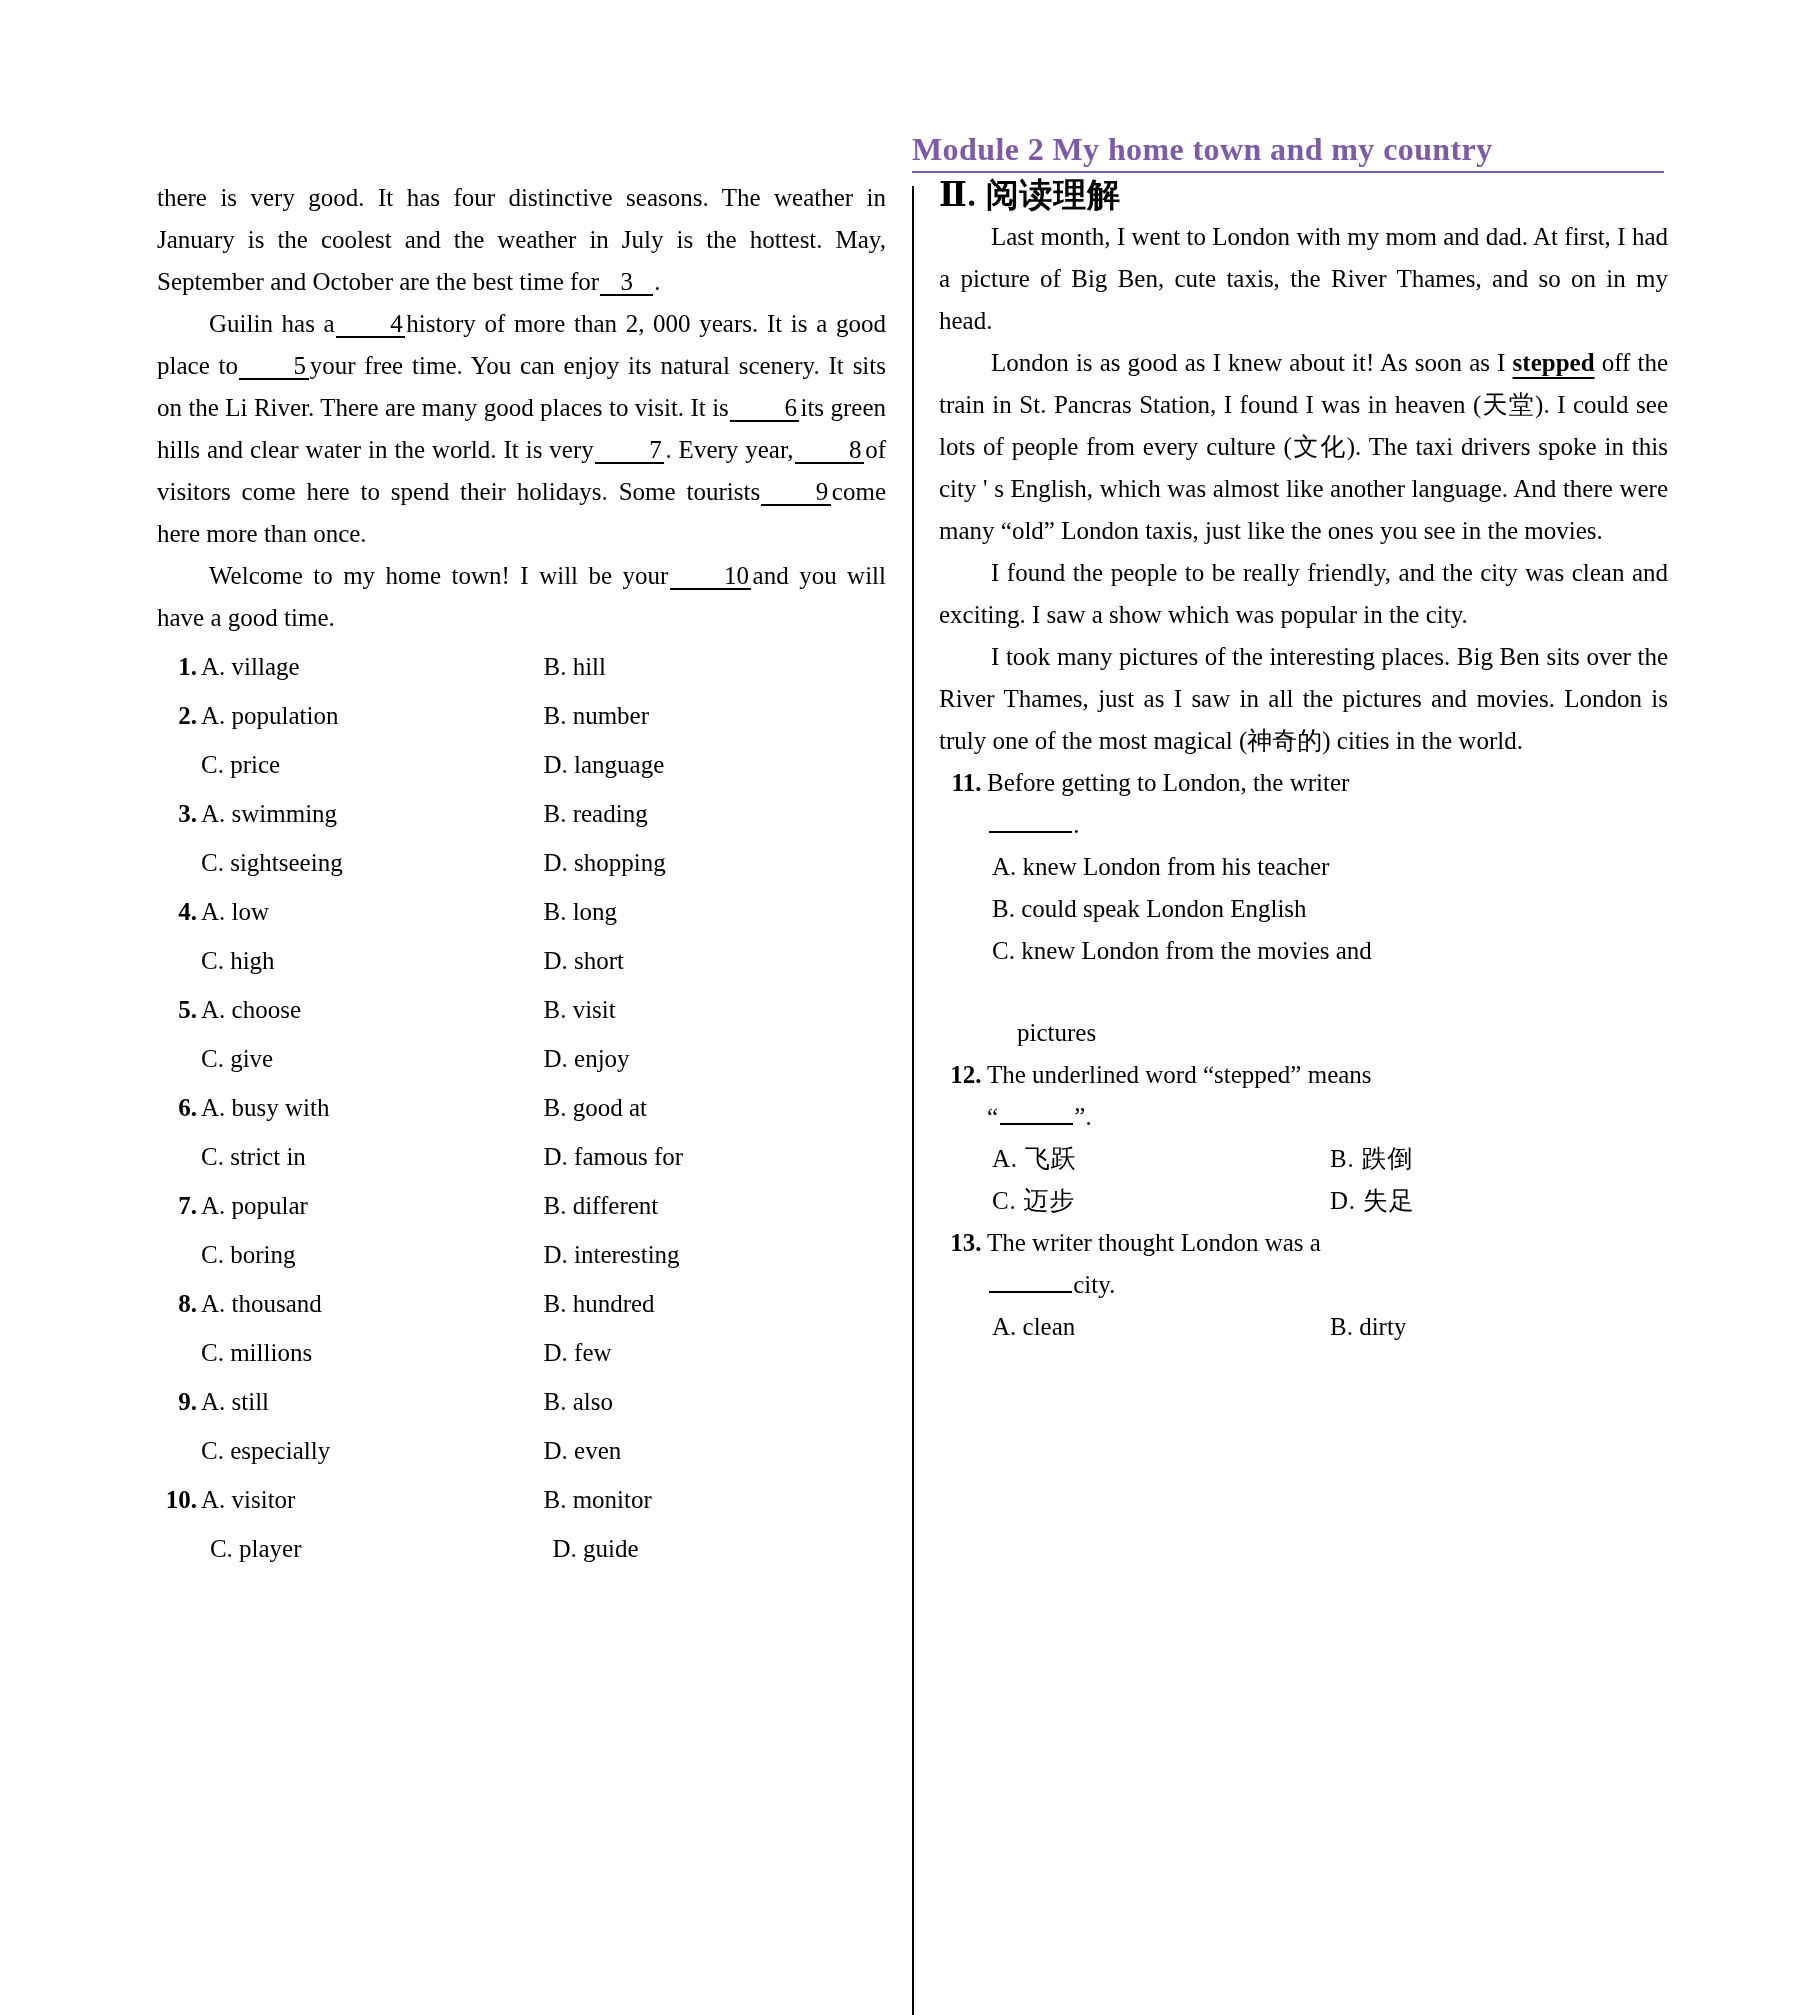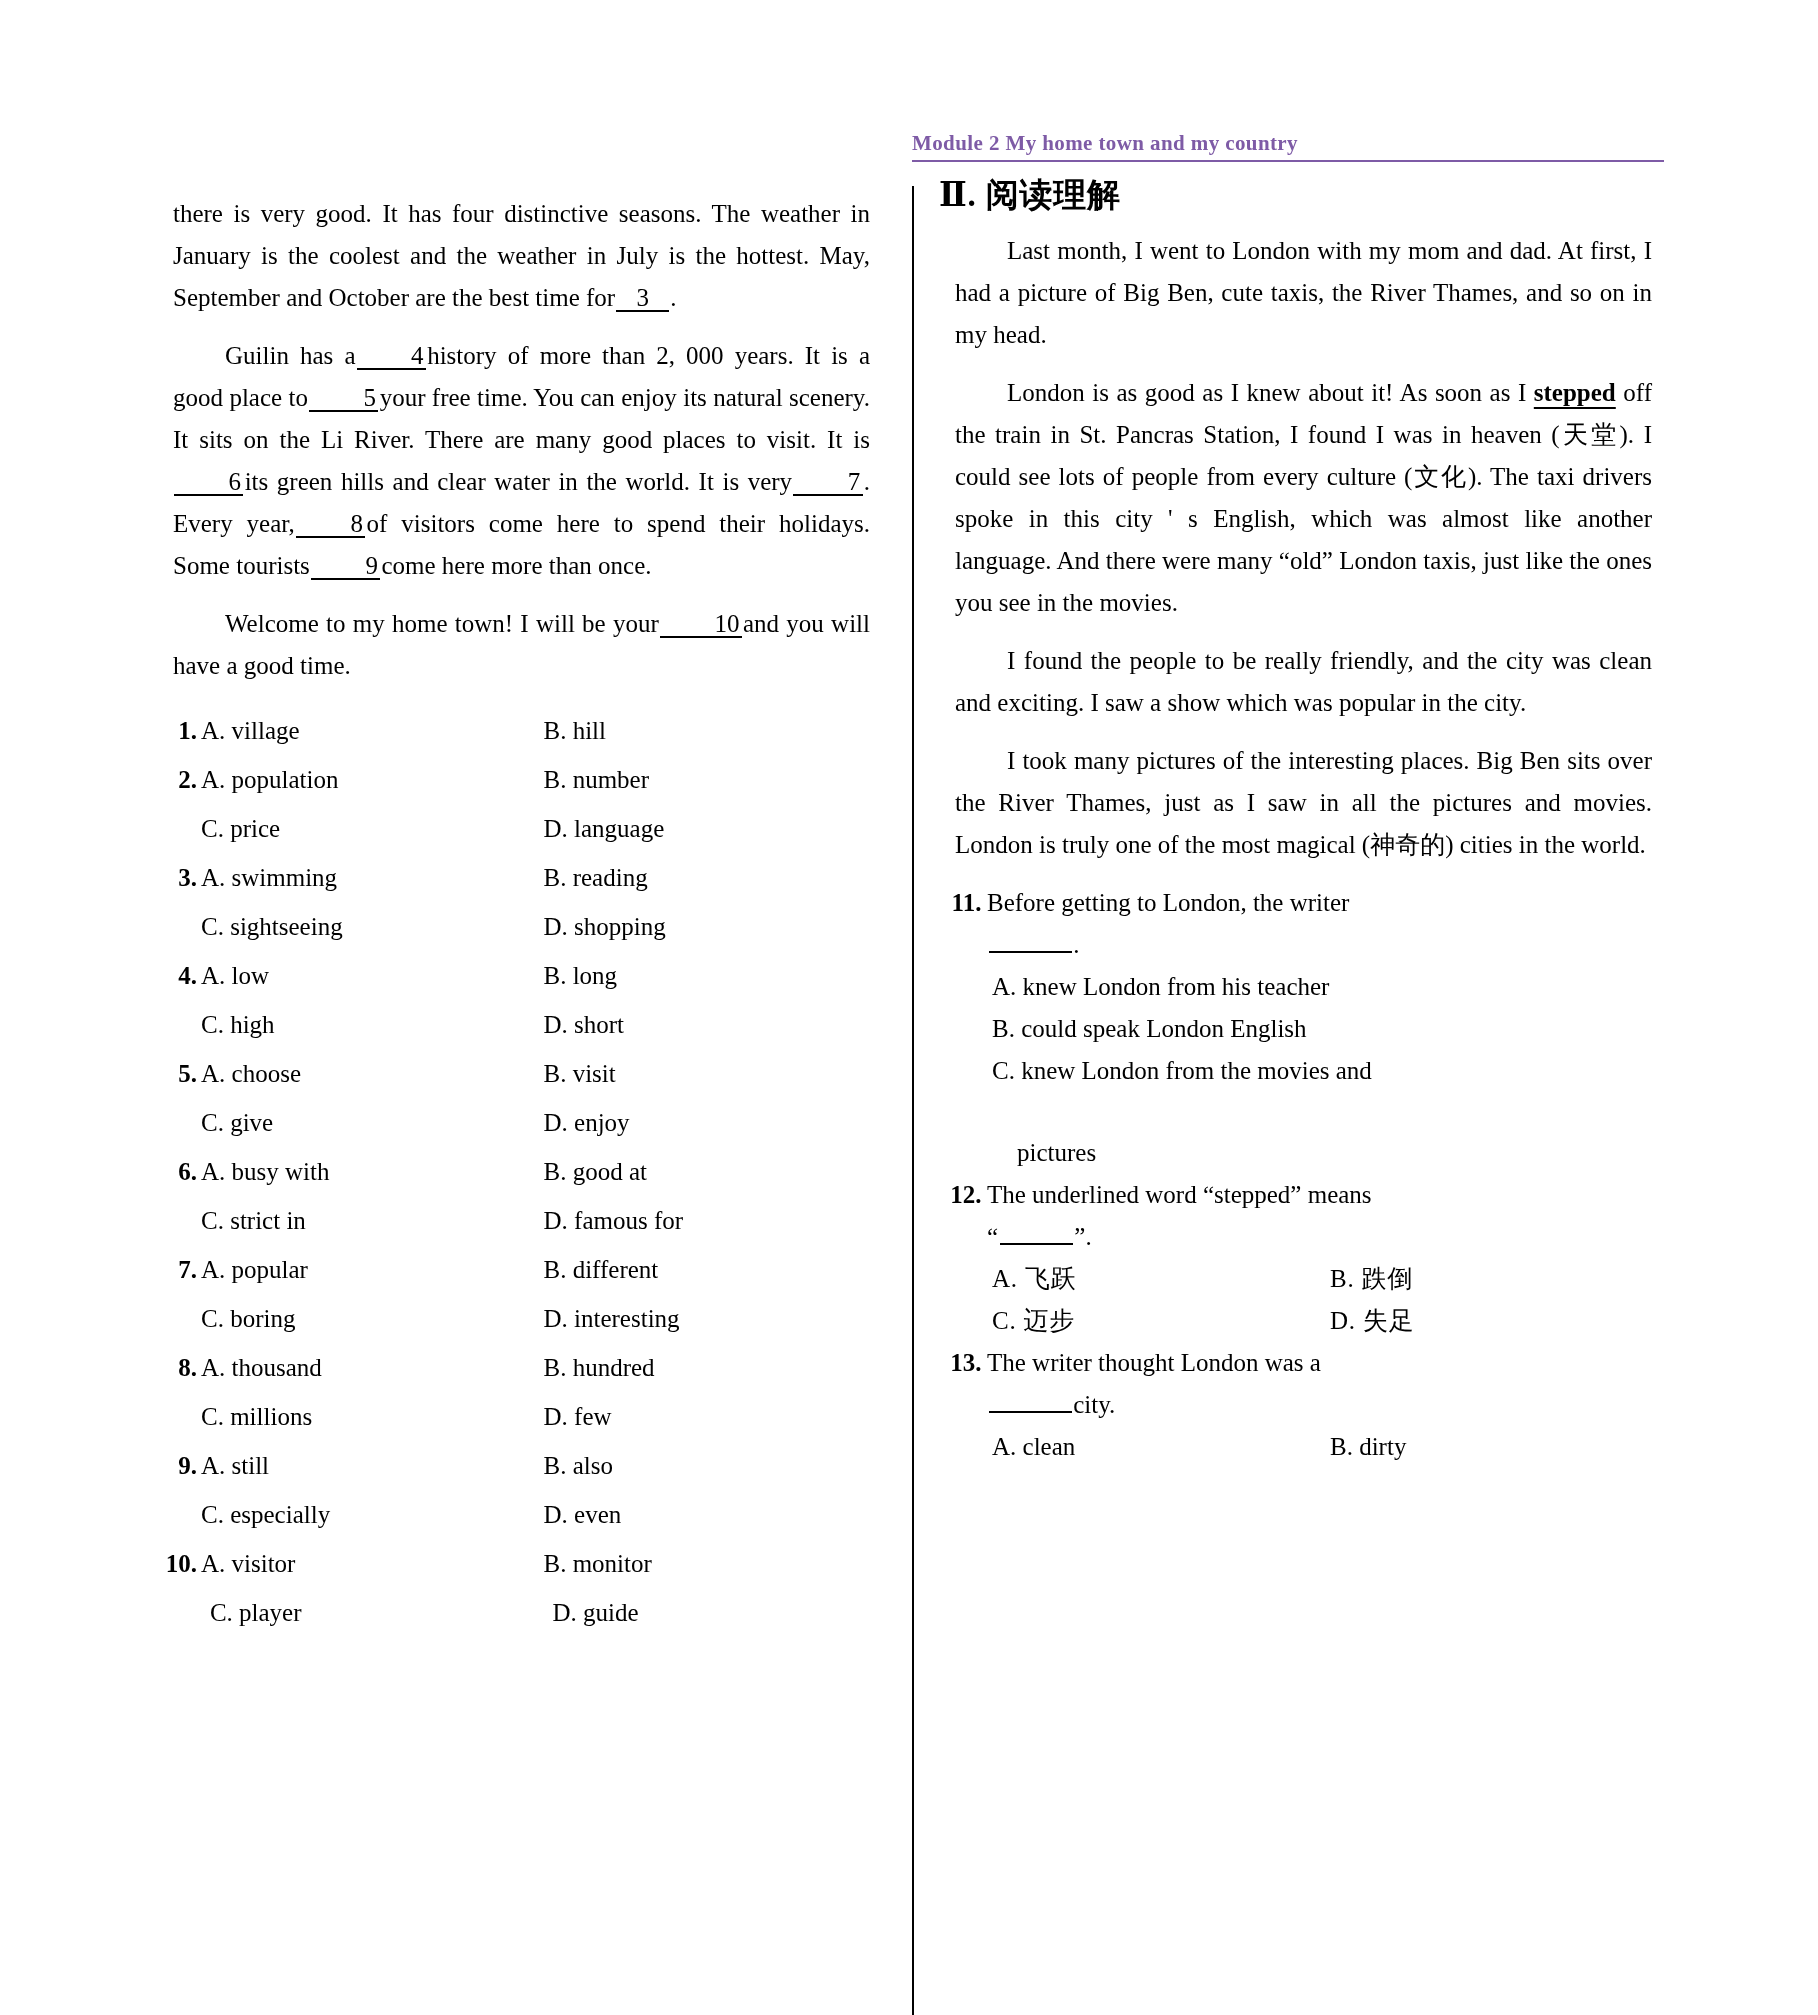--- a/index.html
+++ b/index.html
@@ -24,21 +24,21 @@
   .runhead {
     position: absolute;
     left: 912px;
     top: 133px;
     width: 754px;
     height: 48px;
   }
   .runhead-title {
     font-family: "Liberation Serif", "DejaVu Serif", serif;
     font-weight: bold;
-    font-size: 21px;
+    font-size: 32px;
     letter-spacing: 0.4px;
     color: #7E5BA6;
     white-space: nowrap;
     line-height: 1;
   }
   .runhead-rule {
     margin-top: 5.6px;
     width: 752px;
     height: 2.4px;
     background: #7E5BA6;
@@ -60,21 +60,21 @@
   .divider {
     position: absolute;
     left: 912px;
     top: 186px;
     width: 2px;
     height: 2144px;
     background: #000000;
   }
 
   p.para {
-    margin: 16px;
+    margin: 0;
     text-indent: 52px;
     text-align: justify;
   }
   p.para.flush { text-indent: 0; }
 
   
   .sec-head {
     margin: 0 0 1.6px 0;
     font-weight: bold;
     font-size: 33px;

